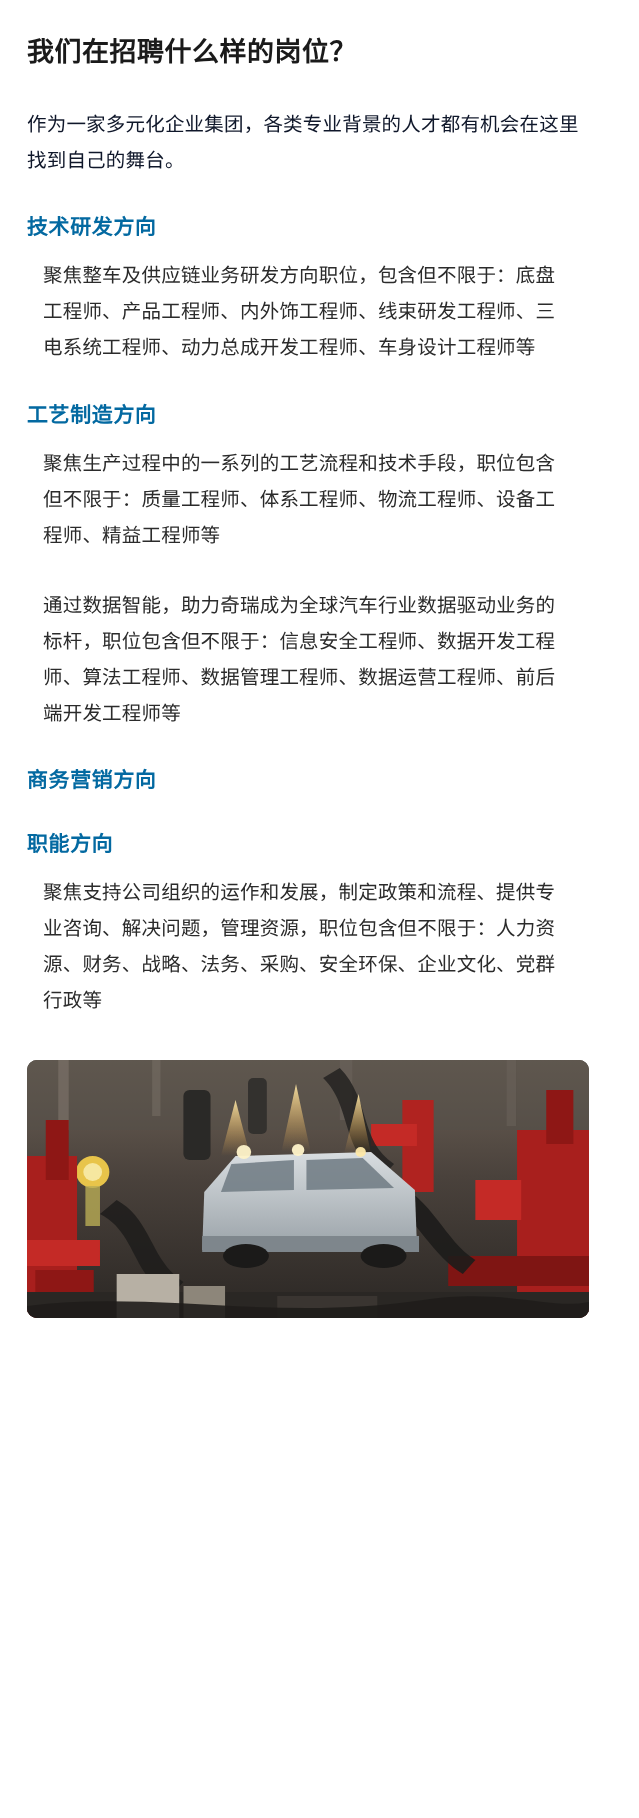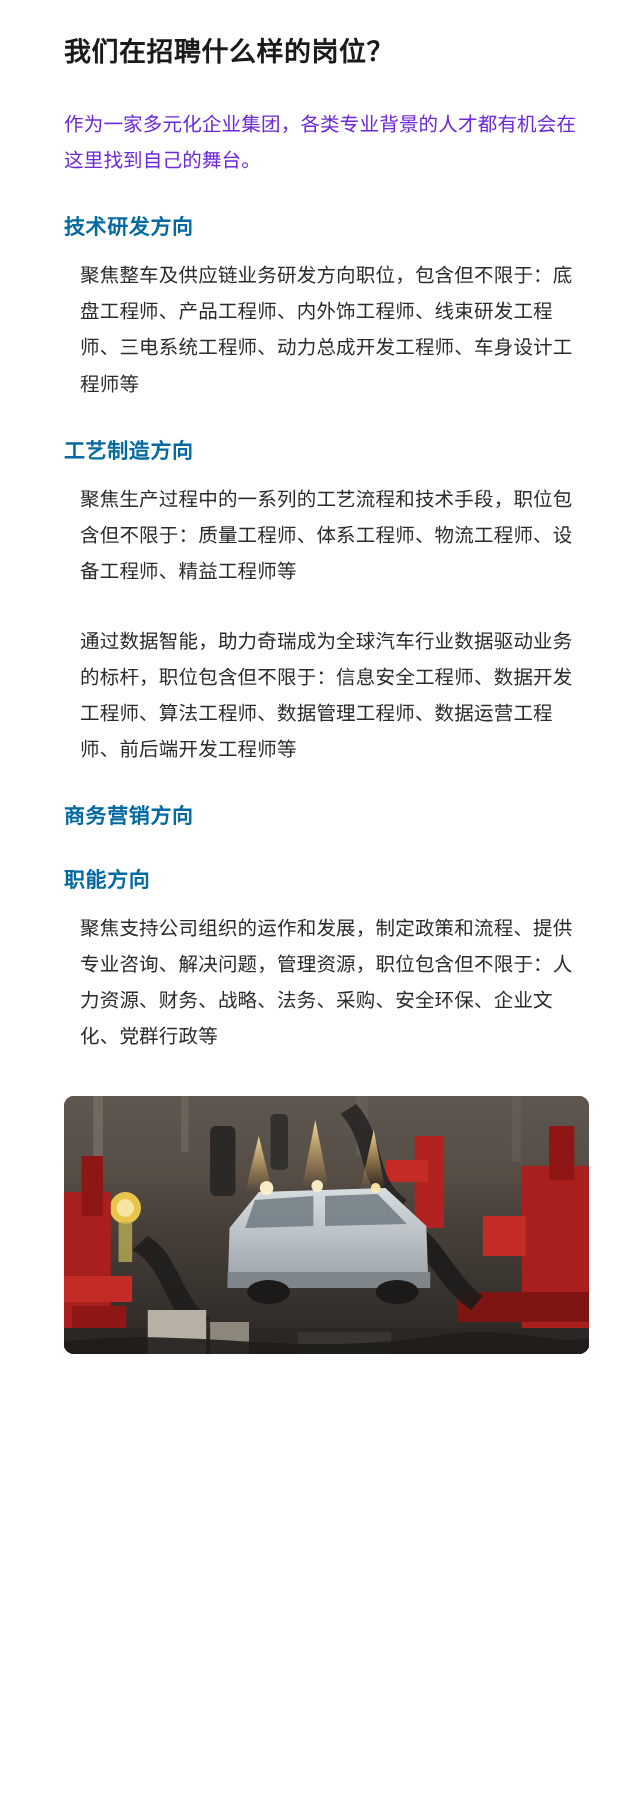--- a/index.html
+++ b/index.html
@@ -10,34 +10,34 @@
   body {
     width: 639px;
     min-height: 1818px;
     font-family: "Liberation Sans", "DejaVu Sans", sans-serif;
     color: #222222;
     -webkit-font-smoothing: antialiased;
   }
   .page {
     width: 639px;
     box-sizing: border-box;
-    padding: 28px 50px 0 64px;
+    padding: 28px 50px 0 27px;
   }
   .page-title {
     font-size: 27px;
     font-weight: bold;
     color: #1a1a1a;
     letter-spacing: 0.5px;
     margin: 6px 0 34px 0;
     line-height: 1.4;
   }
   .intro {
     font-size: 19.5px;
     line-height: 1.85;
-    color: #6d28d9;
+    color: #0f172a;
     margin: 0 0 34px 0;
     letter-spacing: 0.2px;
   }
   .section {
     margin: 0 0 34px 0;
   }
   .section-heading {
     font-size: 21px;
     font-weight: bold;
     color: #0369a1;

